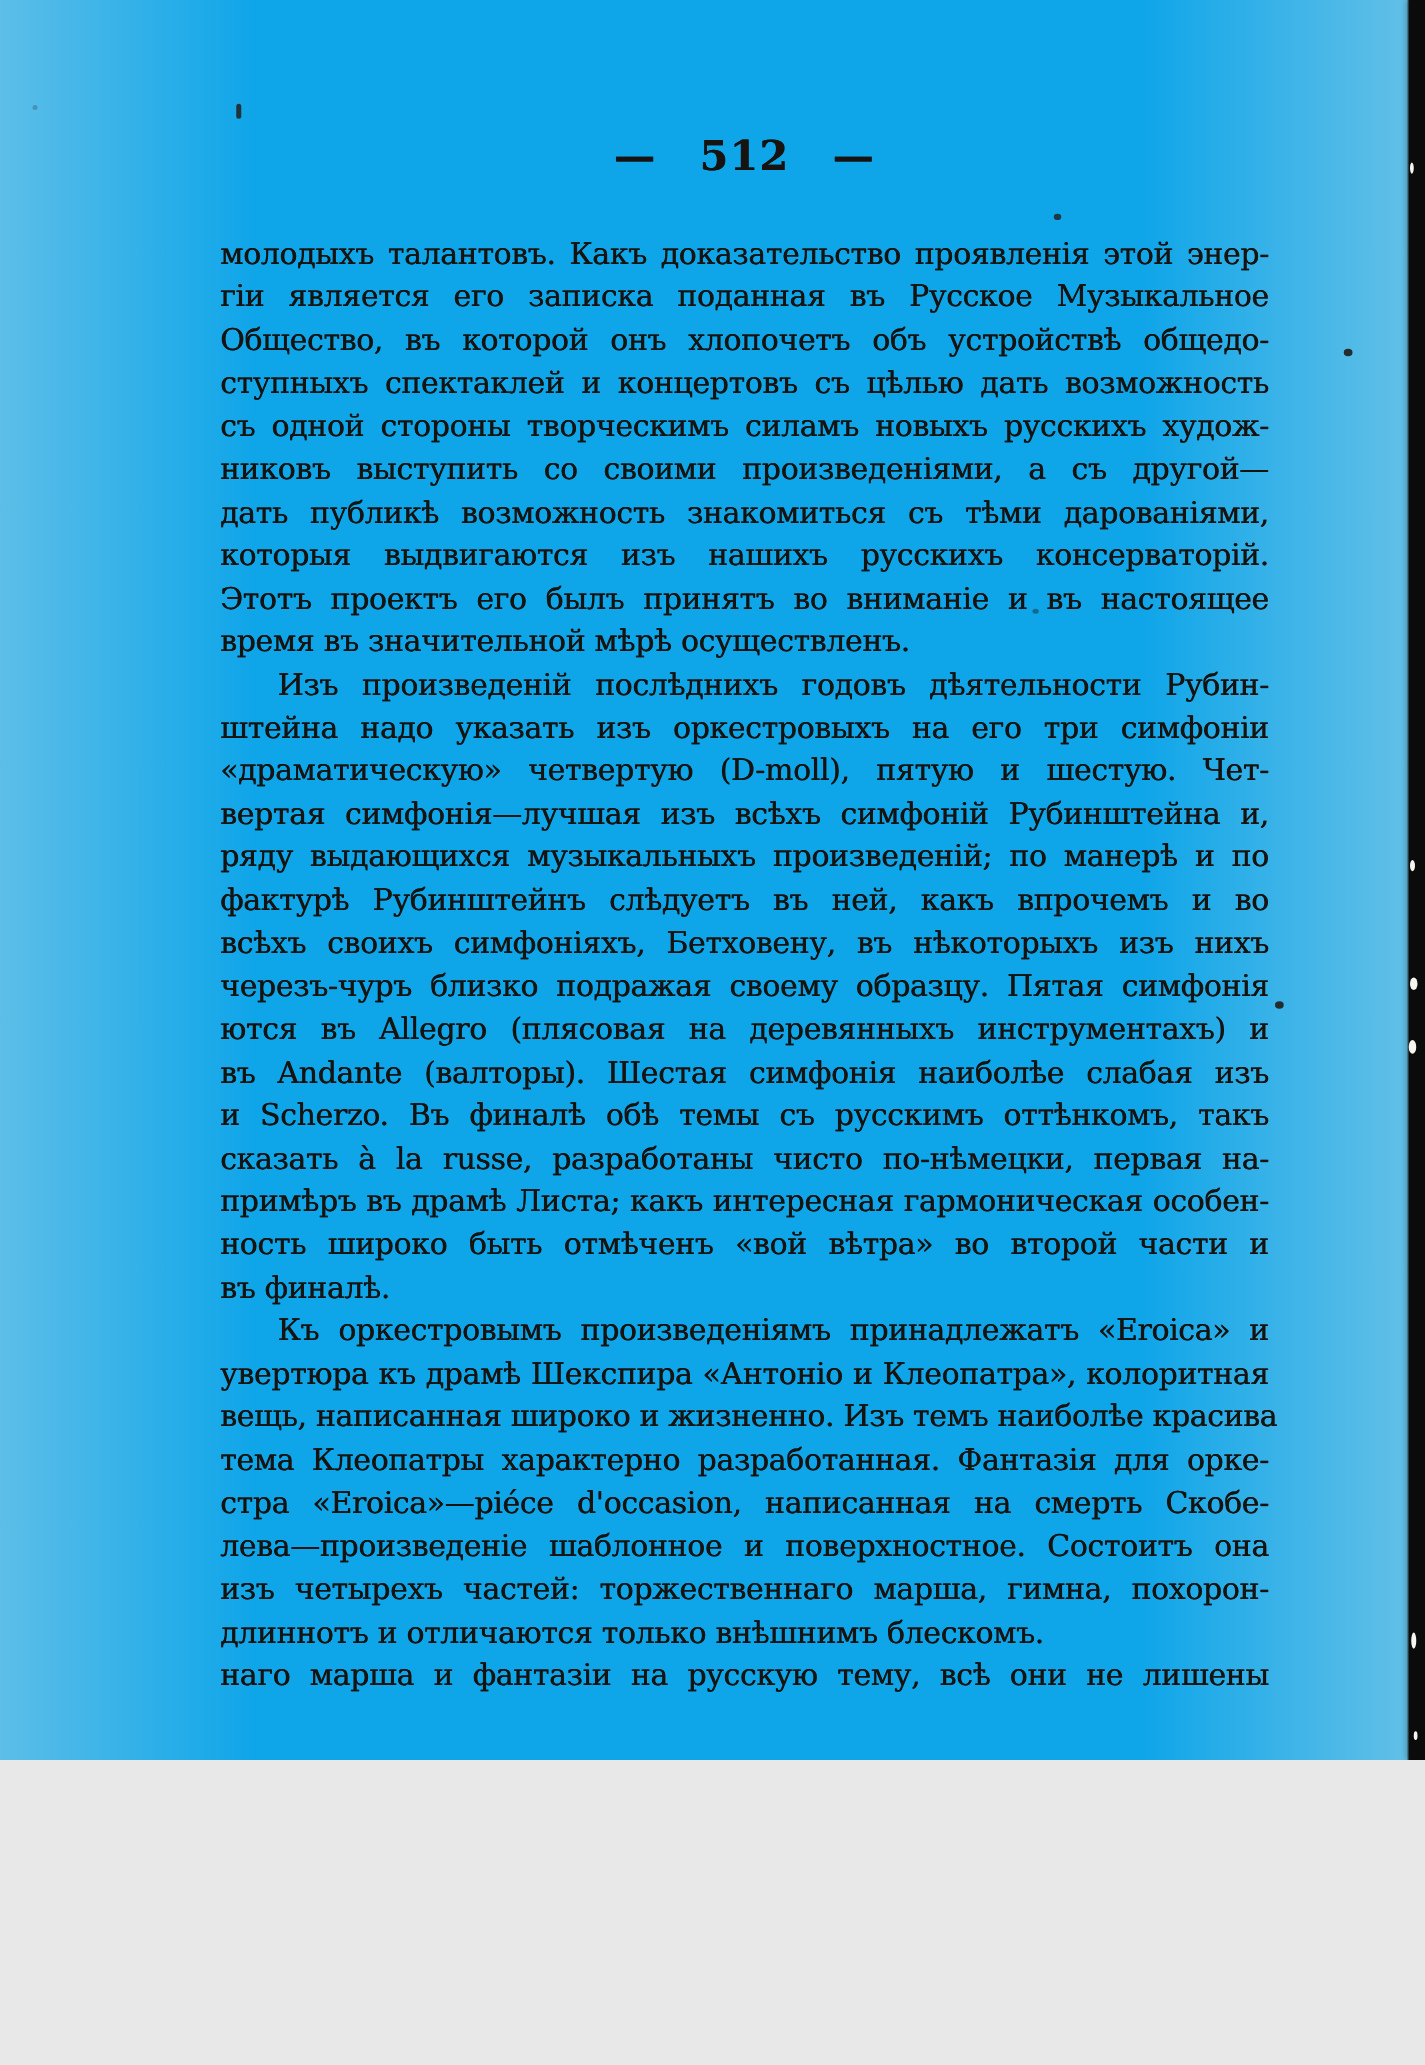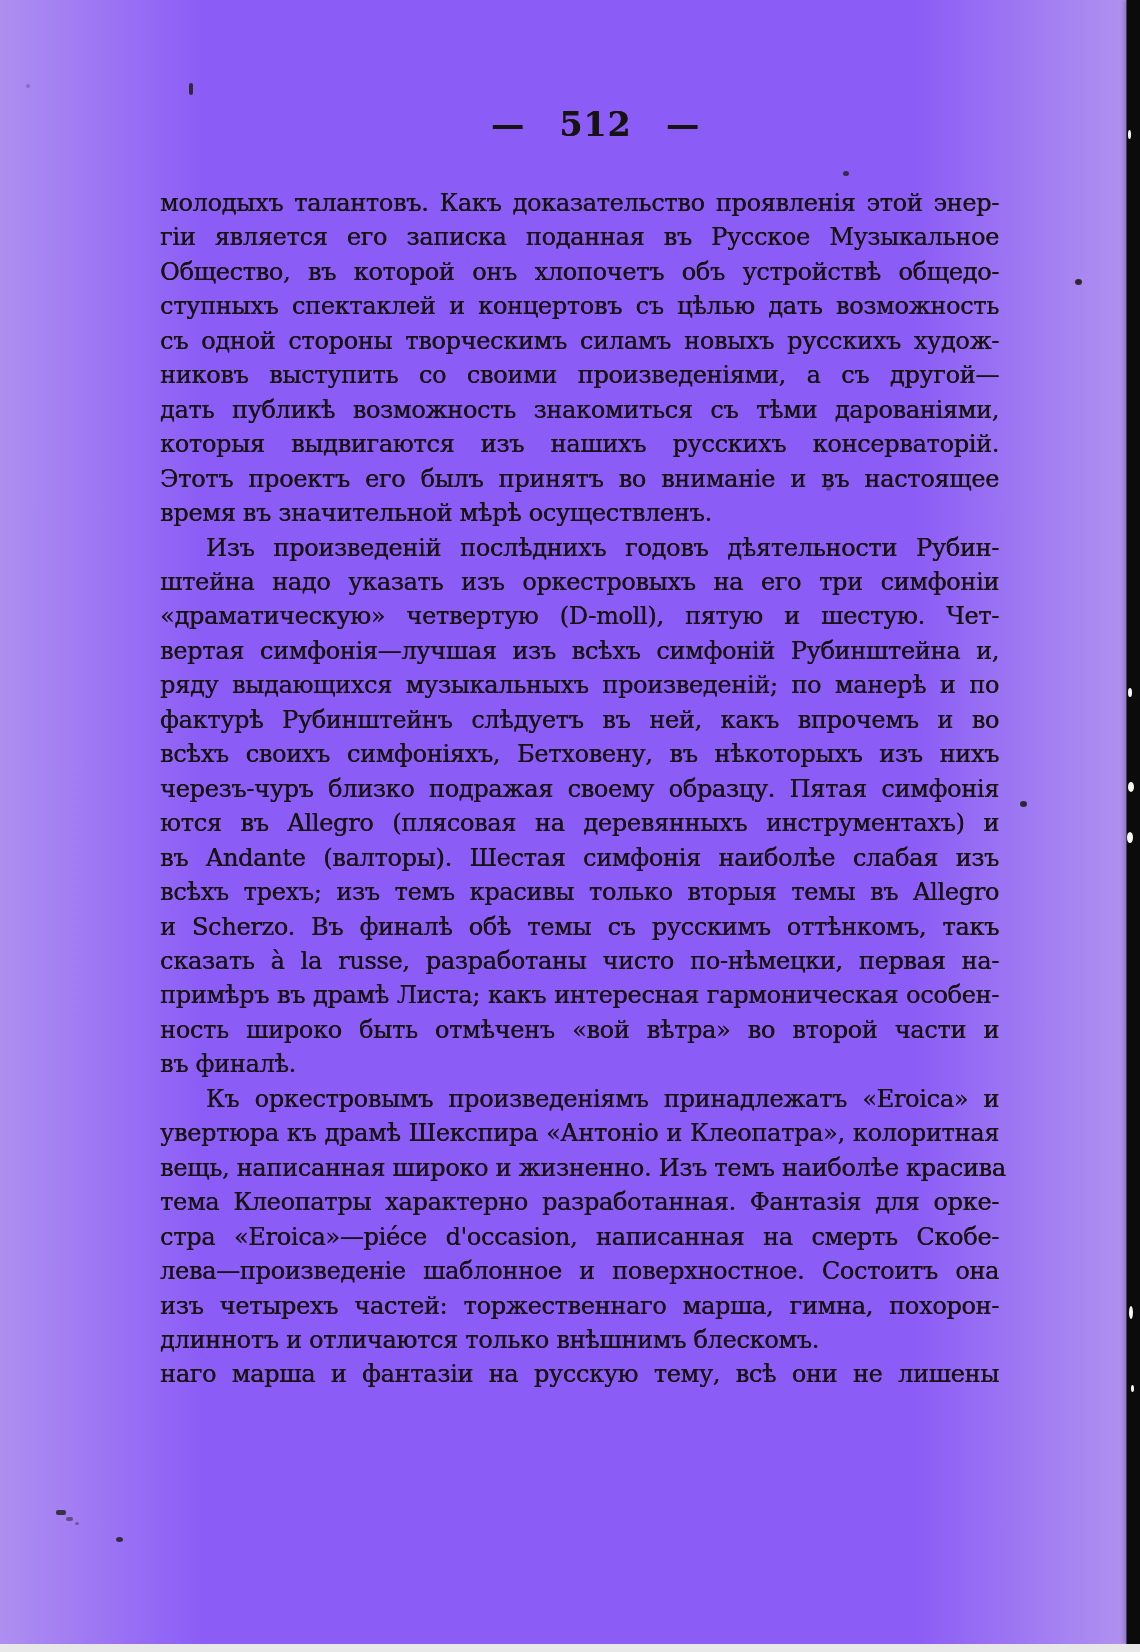--- a/index.html
+++ b/index.html
@@ -3,22 +3,22 @@
 <meta charset="utf-8">
 <style>
   html, body {
     margin: 0;
     padding: 0;
     background: #e8e8e8;
   }
   .page {
     position: relative;
     width: 1140px;
-    height: 1644px;
-    background: #8b5cf6;
+    height: 1408px;
+    background: #0ea5e9;
     overflow: hidden;
     font-family: "DejaVu Serif", serif;
     color: #171310;
   }
   
   .page::before {
     content: "";
     position: absolute;
     inset: 0;
     background: linear-gradient(90deg, rgba(240,238,230,0.35) 0%, rgba(255,255,255,0) 18%, rgba(255,255,255,0) 80%, rgba(238,236,228,0.4) 100%);
@@ -41,21 +41,21 @@
     text-align: center;
     font-size: 33px;
     line-height: 38px;
     font-weight: bold;
     letter-spacing: 1px;
     word-spacing: 22px;
     text-shadow: 0.3px 0 0 currentColor;
   }
   .text-column {
     position: absolute;
-    left: 160px;
+    left: 176px;
     top: 186px;
     width: 839px;
     font-size: 24px;
     line-height: 34.45px;
     letter-spacing: -0.3px;
     text-shadow: 0.35px 0 0 currentColor;
   }
   .paragraph { margin: 0; }
   .line {
     text-align: justify;
@@ -99,21 +99,20 @@
         <div class="line indent">Изъ произведеній послѣднихъ годовъ дѣятельности Рубин-</div>
         <div class="line">штейна надо указать изъ оркестровыхъ на его три симфоніи</div>
         <div class="line">«драматическую» четвертую (D-moll), пятую и шестую. Чет-</div>
         <div class="line">вертая симфонія—лучшая изъ всѣхъ симфоній Рубинштейна и,</div>
         <div class="line">ряду выдающихся музыкальныхъ произведеній; по манерѣ и по</div>
         <div class="line">фактурѣ Рубинштейнъ слѣдуетъ въ ней, какъ впрочемъ и во</div>
         <div class="line">всѣхъ своихъ симфоніяхъ, Бетховену, въ нѣкоторыхъ изъ нихъ</div>
         <div class="line">черезъ-чуръ близко подражая своему образцу. Пятая симфонія</div>
         <div class="line">ются въ Allegro (плясовая на деревянныхъ инструментахъ) и</div>
         <div class="line">въ Andante (валторы). Шестая симфонія наиболѣе слабая изъ</div>
-        <div class="line">всѣхъ трехъ; изъ темъ красивы только вторыя темы въ Allegro</div>
         <div class="line">и Scherzo. Въ финалѣ обѣ темы съ русскимъ оттѣнкомъ, такъ</div>
         <div class="line">сказать à la russe, разработаны чисто по-нѣмецки, первая на-</div>
         <div class="line">примѣръ въ драмѣ Листа; какъ интересная гармоническая особен-</div>
         <div class="line">ность широко быть отмѣченъ «вой вѣтра» во второй части и</div>
         <div class="line last">въ финалѣ.</div>
       </div>
       <div class="paragraph">
         <div class="line indent">Къ оркестровымъ произведеніямъ принадлежатъ «Eroica» и</div>
         <div class="line">увертюра къ драмѣ Шекспира «Антоніо и Клеопатра», колоритная</div>
         <div class="line">вещь, написанная широко и жизненно. Изъ темъ наиболѣе красива</div>

